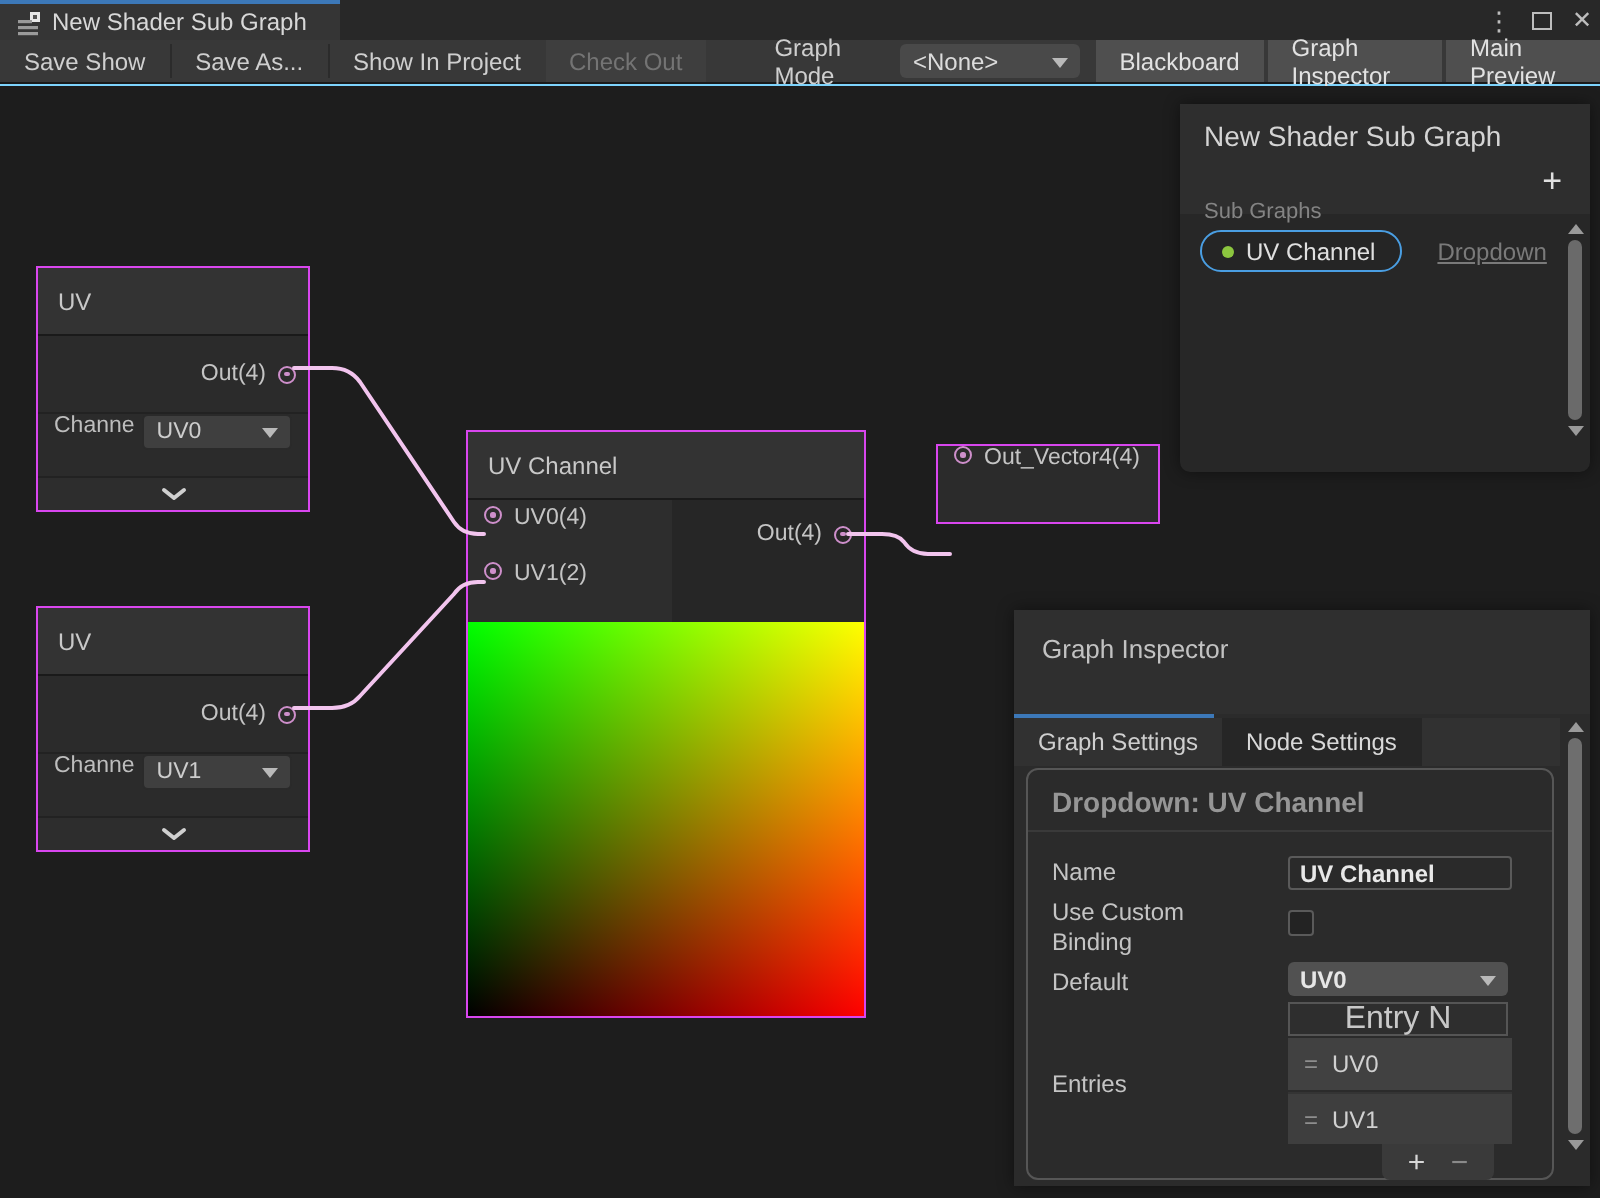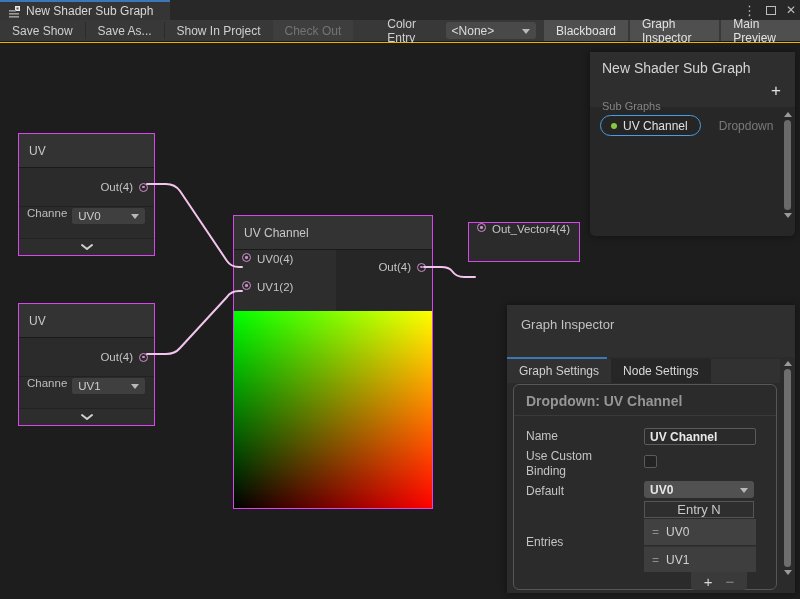--- a/index.html
+++ b/index.html
@@ -1,18 +1,18 @@
 <!DOCTYPE html>
 <html><head>
 <meta charset="utf-8">
 <style>
   * { margin:0; padding:0; box-sizing:border-box; }
   html,body { width:800px; height:599px; background:#1d1d1d; overflow:hidden;
     font-family:"Liberation Sans", sans-serif; }
-  .window { position:relative; width:800px; height:599px; background:#eab308; color:#cfcfcf; font-size:12px; }
+  .window { position:relative; width:800px; height:599px; background:#7dd3fc; color:#cfcfcf; font-size:12px; }
 
   
   .tabbar { position:absolute; left:0; top:0; width:800px; height:20px; background:#282828; }
   .doc-tab { position:absolute; left:0; top:0; height:20px; width:170px; background:#353535;
     border-top:2px solid #3c78b8; display:flex; align-items:center; gap:5px; padding:0 8px; }
   .doc-tab .title { color:#d8d8d8; font-size:12px; white-space:nowrap; }
   .win-controls { position:absolute; right:4px; top:0; height:20px; display:flex; align-items:center; gap:10px; color:#bdbdbd; }
   .kebab { font-size:13px; line-height:1; }
   .maxbox { width:10px; height:9px; border:1.4px solid #bdbdbd; display:inline-block; }
   .closex { font-size:12px; line-height:1; }
@@ -74,21 +74,21 @@
   .blackboard { position:absolute; left:590px; top:52px; width:205px; height:184px; z-index:10;
     border-radius:0 0 5px 5px; background:#272727; box-shadow:0 0 8px rgba(0,0,0,.45); }
   .bb-header { height:55px; background:#2e2e2e; padding:8px 12px 0 12px; position:relative; }
   .bb-title { color:#d4d4d4; font-size:14px; }
   .bb-sub { color:#848484; font-size:11px; margin-top:24px; }
   .bb-plus { position:absolute; right:14px; bottom:8px; color:#e0e0e0; font-size:17px; line-height:1; }
   .bb-row { display:flex; align-items:center; margin:8px 10px; }
   .bb-pill { display:flex; align-items:center; gap:6px; border:1px solid #4a9ee2; border-radius:11px;
     height:21px; padding:0 12px 0 10px; background:#252525; color:#e0e0e0; font-size:12px; }
   .bb-dot { width:6px; height:6px; border-radius:50%; background:#8cc63f; }
-  .bb-type { margin-left:18px; color:#7a7a7a; font-size:12px; }
+  .bb-type { margin-left:18px; color:#7a7a7a; font-size:12px;text-decoration:underline; }
   .vscroll { position:absolute; width:9px; }
   .v-arrow-up { width:0;height:0;border-left:4px solid transparent;border-right:4px solid transparent;border-bottom:5px solid #9a9a9a; margin:0 auto; }
   .v-arrow-dn { width:0;height:0;border-left:4px solid transparent;border-right:4px solid transparent;border-top:5px solid #9a9a9a; margin:0 auto; }
   .v-thumb { width:7px; margin:3px auto; background:#5e5e5e; border-radius:4px; }
   .bb-scroll { right:3px; top:60px; height:118px; }
   .bb-scroll .v-thumb { height:90px; background:#6a6a6a; }
 
   
   .inspector { position:absolute; left:507px; top:305px; width:288px; height:288px; z-index:10;
     background:#2b2b2b; box-shadow:0 0 8px rgba(0,0,0,.45); }
@@ -103,21 +103,21 @@
   .gi-heading { padding:8px 12px 6px 12px; font-weight:bold; font-size:14px; color:#969696; border-bottom:1px solid #3a3a3a; }
   .fld-label { position:absolute; color:#c4c4c4; font-size:12px; }
   .name-input { position:absolute; left:130px; top:43px; width:112px; height:17px; background:#2a2a2a;
     border:1px solid #5a5a5a; border-radius:2px; color:#e8e8e8; font-weight:bold; font-size:12px;
     padding:0 5px; font-family:"Liberation Sans", sans-serif; }
   .gi-check { position:absolute; left:130px; top:70px; width:13px; height:13px; background:#232323;
     border:1px solid #5a5a5a; border-radius:2px; }
   .gi-dd { position:absolute; left:130px; top:96px; width:110px; height:17px; background:#515151; border-radius:3px;
     display:flex; align-items:center; padding:0 6px; color:#e6e6e6; font-weight:bold; font-size:12px; }
   .entry-head { position:absolute; left:130px; top:116px; width:110px; height:17px; background:#2e2e2e;
-    border:1px solid #555; display:flex; align-items:center; justify-content:center; color:#c8c8c8; font-size:13px; }
+    border:1px solid #555; display:flex; align-items:center; justify-content:center; color:#c8c8c8; font-size:16px; }
   .entry-row { position:absolute; left:130px; width:112px; height:26px; display:flex; align-items:center; gap:8px;
     padding:0 8px; color:#d0d0d0; font-size:12px; }
   .entry-row.r0 { top:134px; background:#414141; }
   .entry-row.r1 { top:161px; background:#3e3e3e; border-top:1px solid #343434; }
   .drag-handle { color:#8e8e8e; font-size:12px; letter-spacing:-1px; }
   .list-footer { position:absolute; left:177px; top:187px; width:56px; height:18px; background:#3a3a3a;
     border-radius:0 0 4px 4px; display:flex; align-items:center; justify-content:space-evenly; }
   .lf-plus { color:#d8d8d8; font-size:15px; line-height:1; }
   .lf-minus { color:#8a8a8a; font-size:15px; line-height:1; }
   .gi-scroll { right:3px; top:56px; height:229px; }
@@ -148,21 +148,21 @@
     </div>
   </div>
 
   <div class="toolbar">
     <div class="tb-btn">Save Show</div>
     <div class="tb-sep"></div>
     <div class="tb-btn">Save As...</div>
     <div class="tb-sep"></div>
     <div class="tb-btn">Show In Project</div>
     <div class="tb-btn disabled">Check Out</div>
-    <div class="tb-label">Color Entry</div>
+    <div class="tb-label">Graph Mode</div>
     <div class="tb-dd">
       <span>&lt;None&gt;</span>
       <span class="dd-arrow"></span>
     </div>
     <div class="tb-right">
       <div class="tb-toggle">Blackboard</div>
       <div class="tb-toggle">Graph Inspector</div>
       <div class="tb-toggle">Main Preview</div>
     </div>
   </div>

